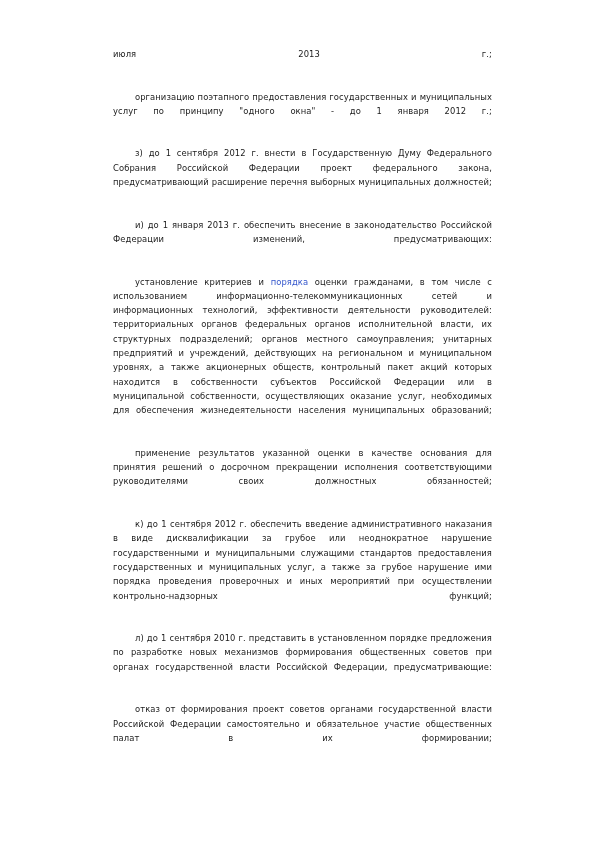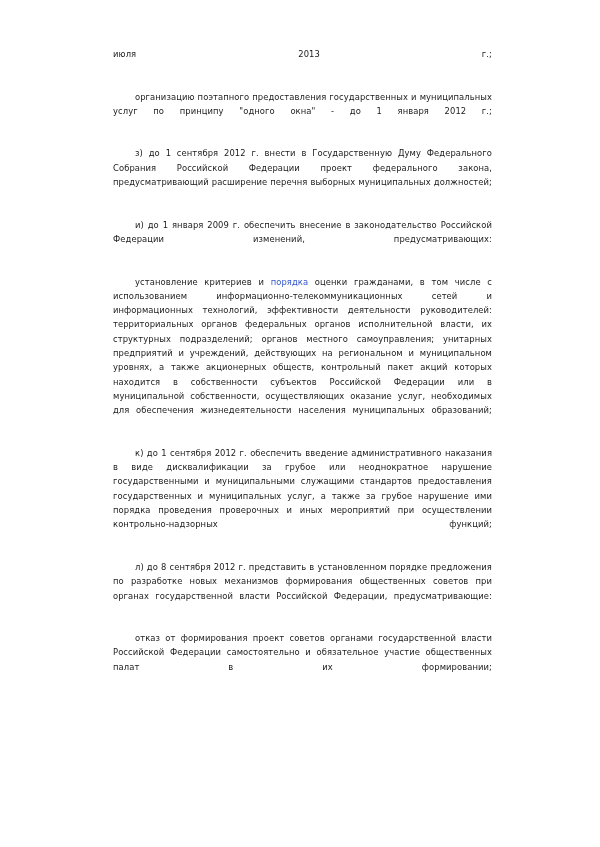--- a/index.html
+++ b/index.html
@@ -65,27 +65,28 @@
 <div class="page">
   <div class="content">
 
     <p class="para cont">июля 2013 г.;</p>
 
     <p class="para indent">организацию поэтапного предоставления государственных и муниципальных услуг по принципу "одного окна" - до 1 января 2012 г.;</p>
 
 
     <p class="para indent">з) до 1 сентября 2012 г. внести в Государственную Думу Федерального Собрания Российской Федерации проект федерального закона, предусматривающий расширение перечня выборных муниципальных должностей;</p>
 
-    <p class="para indent">и) до 1 января 2009 г. обеспечить внесение в законодательство Российской Федерации изменений, предусматривающих:</p>
+    <p class="para indent">и) до 1 января 2013 г. обеспечить внесение в законодательство Российской Федерации изменений, предусматривающих:</p>
 
     <p class="para indent">
       <span>установление критериев и </span><a class="doclink" href="#">порядка</a><span> оценки гражданами, в том числе с использованием информационно-телекоммуникационных сетей и информационных технологий, эффективности деятельности руководителей: территориальных органов федеральных органов исполнительной власти, их структурных подразделений; органов местного самоуправления; унитарных предприятий и учреждений, действующих на региональном и муниципальном уровнях, а также акционерных обществ, контрольный пакет акций которых находится в собственности субъектов Российской Федерации или в муниципальной собственности, осуществляющих оказание услуг, необходимых для обеспечения жизнедеятельности населения муниципальных образований;</span>
     </p>
 
+    <p class="para indent">применение результатов указанной оценки в качестве основания для принятия решений о досрочном прекращении исполнения соответствующими руководителями своих должностных обязанностей;</p>
 
     <p class="para indent">к) до 1 сентября 2012 г. обеспечить введение административного наказания в виде дисквалификации за грубое или неоднократное нарушение государственными и муниципальными служащими стандартов предоставления государственных и муниципальных услуг, а также за грубое нарушение ими порядка проведения проверочных и иных мероприятий при осуществлении контрольно-надзорных функций;</p>
 
-    <p class="para indent">л) до 8 сентября 2012 г. представить в установленном порядке предложения по разработке новых механизмов формирования общественных советов при органах государственной власти Российской Федерации, предусматривающие:</p>
+    <p class="para indent">л) до 1 сентября 2010 г. представить в установленном порядке предложения по разработке новых механизмов формирования общественных советов при органах государственной власти Российской Федерации, предусматривающие:</p>
 
     <p class="para indent">отказ от формирования проект советов органами государственной власти Российской Федерации самостоятельно и обязательное участие общественных палат в их формировании;</p>
 
   </div>
 </div>
 
 </body></html>

